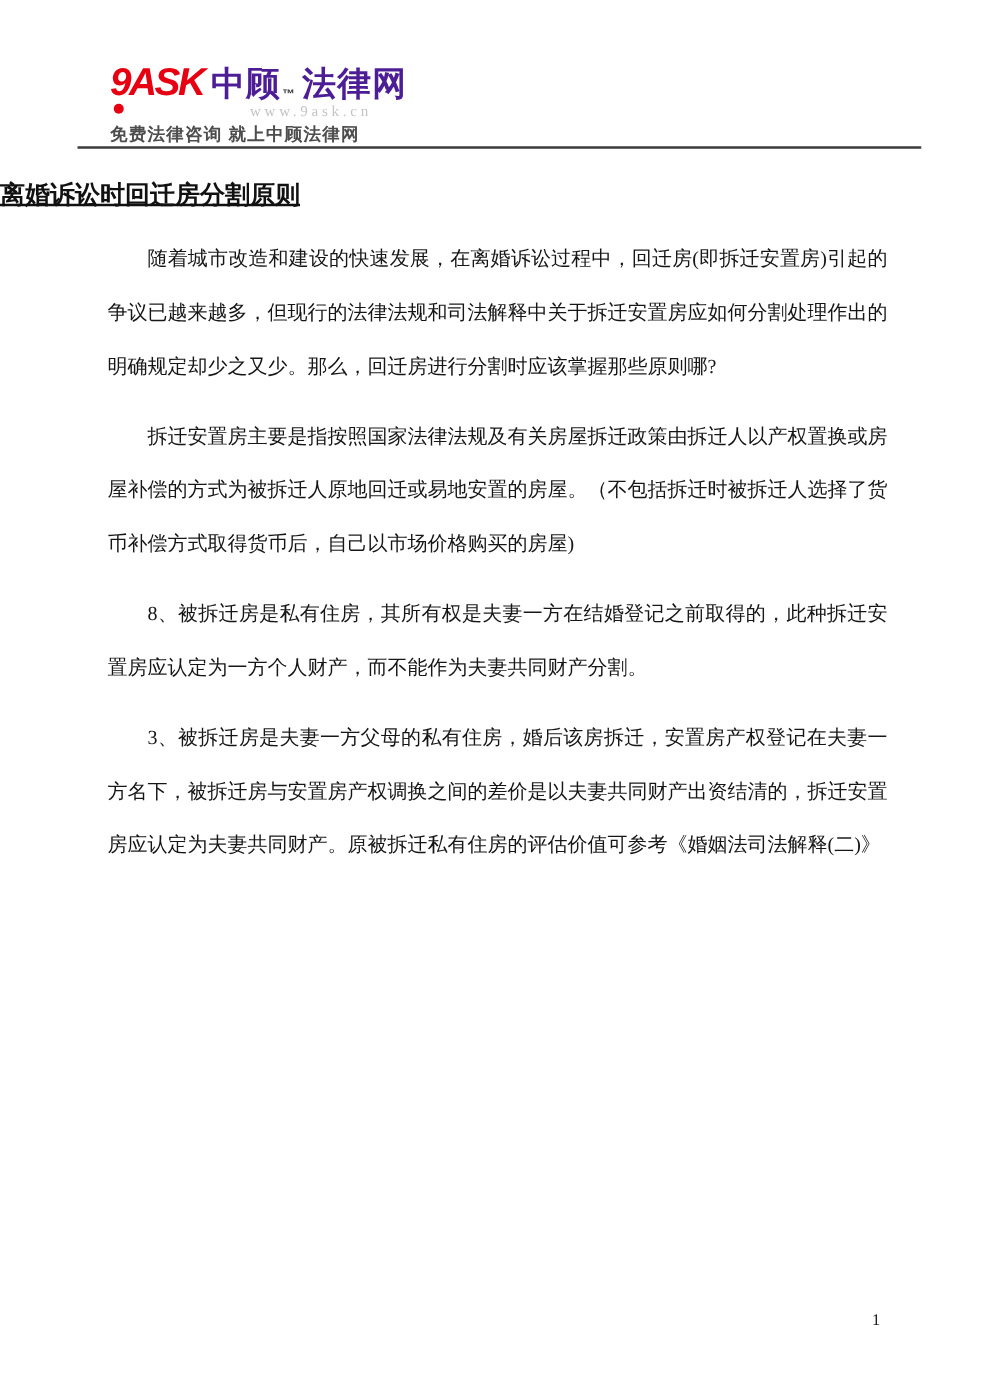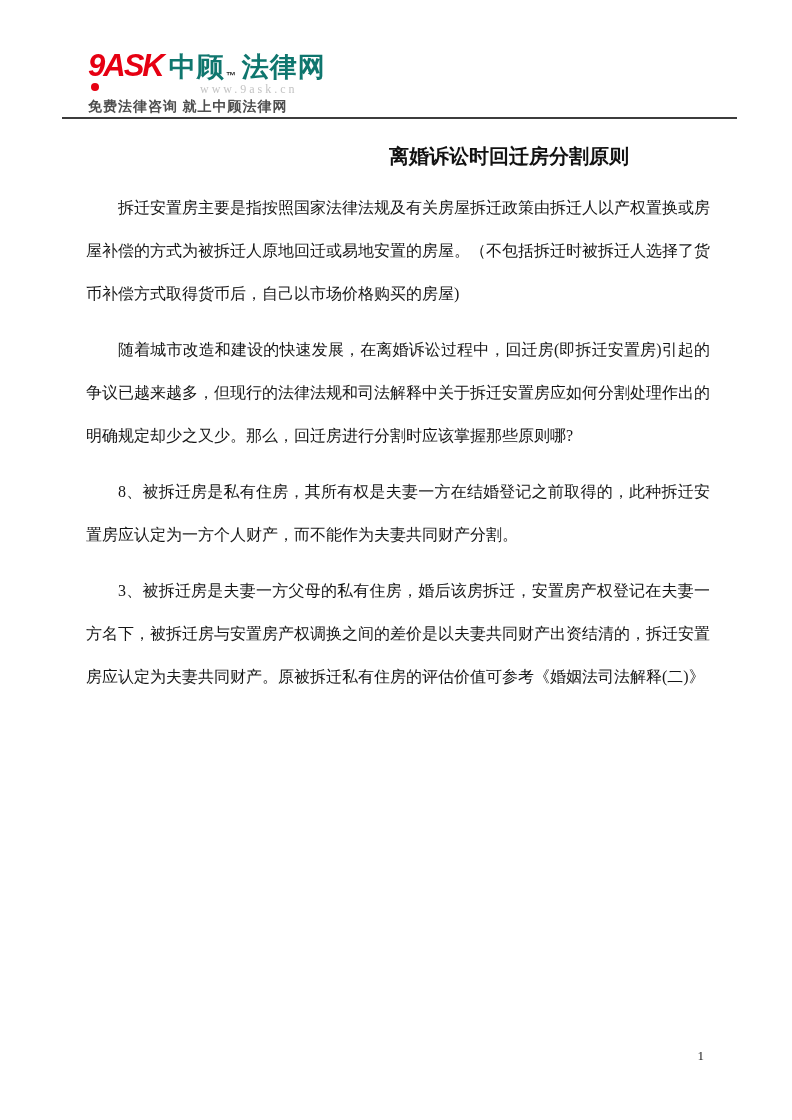--- a/index.html
+++ b/index.html
@@ -48,42 +48,42 @@
     left: 3px;
     top: 33px;
     width: 8px;
     height: 8px;
     border-radius: 50%;
     background: #e60012;
   }
   .logo-cn1, .logo-cn2 {
     font-weight: bold;
     font-size: 27px;
-    color: #0f766e;
+    color: #4c1d95;
     line-height: 1;
     margin-left: 6px;
     letter-spacing: 1px;
   }
   .logo-tm {
     font-size: 10px;
     color: #2d2d2d;
     margin-left: 1px;
     margin-top: -4px;
     font-weight: bold;
   }
   .logo-url {
     font-family: Liberation Serif, serif;
     color: #c4c4c4;
     font-size: 12px;
     letter-spacing: 3px;
     margin: 2px 0 0 112px;
     line-height: 1;
   }
   .logo-tagline {
-    font-family: Liberation Serif, serif;
+    font-family: Liberation Sans, sans-serif;
     color: #4d4d4d;
     font-size: 14px;
     font-weight: bold;
     margin-top: 5px;
     letter-spacing: 1px;
     line-height: 1;
   }
   .header-rule {
     position: absolute;
     left: 62px;
@@ -92,25 +92,26 @@
     height: 0;
     border-top: 2px solid #3c3c3c;
   }
 
   
   .doc-title {
     position: absolute;
     left: 0;
     top: 143px;
     width: 629px;
-    text-align: right;
+    text-align: left;
     font-size: 20px;
     font-weight: bold;
     color: #111111;
     line-height: 1.3;
+    text-decoration: underline;
   }
   .content {
     position: absolute;
     left: 86px;
     top: 186px;
     width: 624px;
   }
   .content p {
     margin: 0 0 13px 0;
     font-size: 16px;
@@ -143,21 +144,21 @@
       <span class="logo-cn2">法律网</span>
     </div>
     <div class="logo-url">www.9ask.cn</div>
     <div class="logo-tagline">免费法律咨询 就上中顾法律网</div>
   </div>
   <div class="header-rule"></div>
 
   <div class="doc-title">离婚诉讼时回迁房分割原则</div>
 
   <div class="content">
+    <p>随着城市改造和建设的快速发展，在离婚诉讼过程中，回迁房(即拆迁安置房)引起的争议已越来越多，但现行的法律法规和司法解释中关于拆迁安置房应如何分割处理作出的明确规定却少之又少。那么，回迁房进行分割时应该掌握那些原则哪?</p>
     <p>拆迁安置房主要是指按照国家法律法规及有关房屋拆迁政策由拆迁人以产权置换或房屋补偿的方式为被拆迁人原地回迁或易地安置的房屋。（不包括拆迁时被拆迁人选择了货币补偿方式取得货币后，自己以市场价格购买的房屋)</p>
-    <p>随着城市改造和建设的快速发展，在离婚诉讼过程中，回迁房(即拆迁安置房)引起的争议已越来越多，但现行的法律法规和司法解释中关于拆迁安置房应如何分割处理作出的明确规定却少之又少。那么，回迁房进行分割时应该掌握那些原则哪?</p>
     <p>8、被拆迁房是私有住房，其所有权是夫妻一方在结婚登记之前取得的，此种拆迁安置房应认定为一方个人财产，而不能作为夫妻共同财产分割。</p>
     <p>3、被拆迁房是夫妻一方父母的私有住房，婚后该房拆迁，安置房产权登记在夫妻一方名下，被拆迁房与安置房产权调换之间的差价是以夫妻共同财产出资结清的，拆迁安置房应认定为夫妻共同财产。原被拆迁私有住房的评估价值可参考《婚姻法司法解释(二)》</p>
   </div>
 
   <div class="page-number">1</div>
 
 </div>
 
 </body></html>

